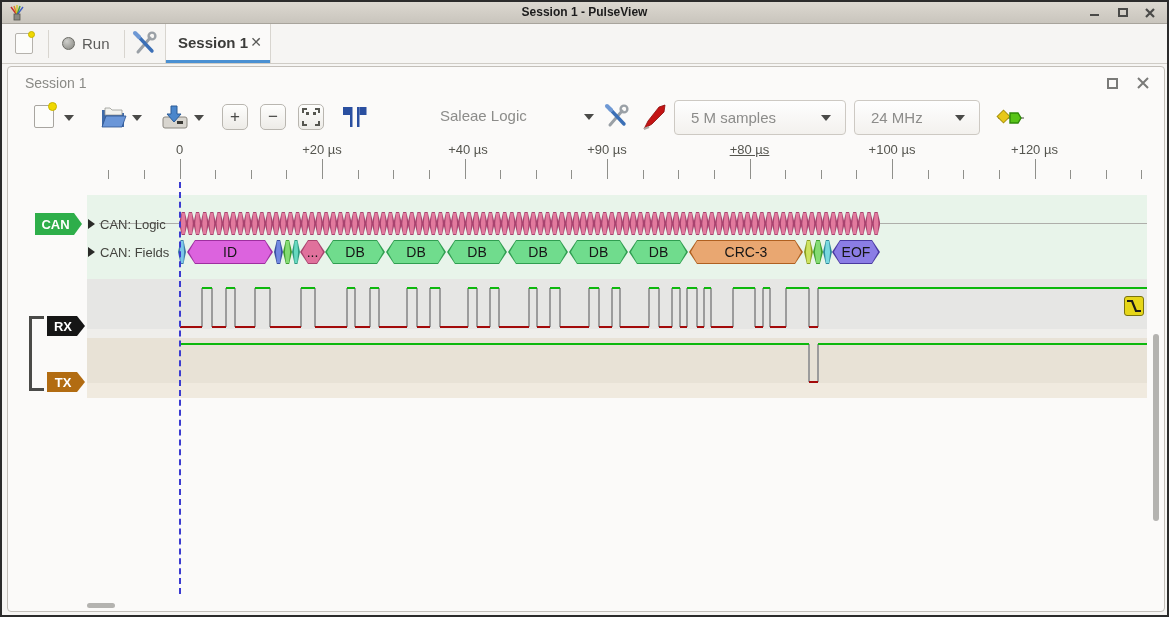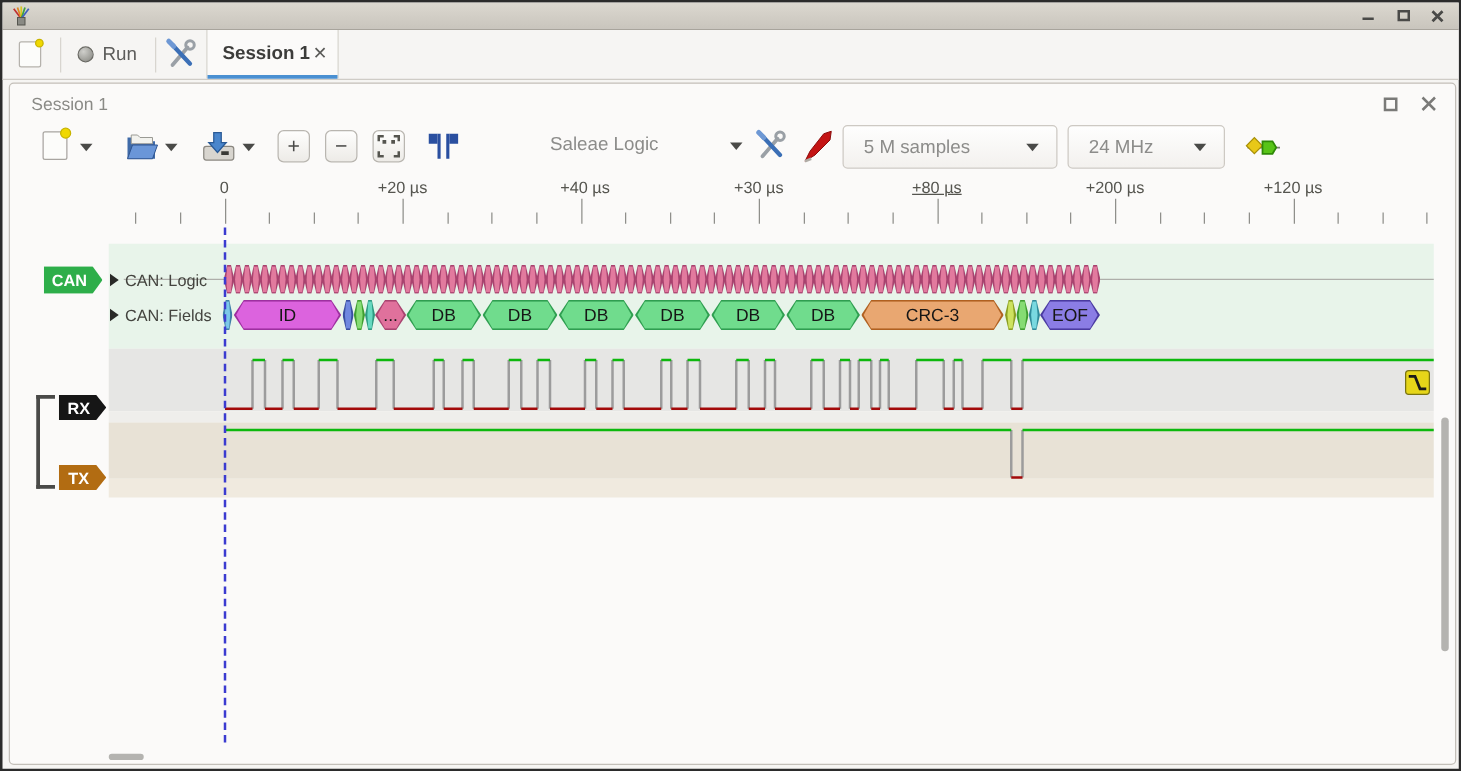--- a/index.html
+++ b/index.html
@@ -67,20 +67,21 @@
 
   <div class="titlebar">
     <svg class="abs" style="left:7px;top:3px" width="16" height="16" viewBox="0 0 16 16">
       <line x1="8" y1="10" x2="2" y2="2" stroke="#c03030" stroke-width="1.4"></line>
       <line x1="8" y1="10" x2="5" y2="1" stroke="#e08820" stroke-width="1.4"></line>
       <line x1="8" y1="10" x2="8" y2="0" stroke="#d8c820" stroke-width="1.4"></line>
       <line x1="8" y1="10" x2="11" y2="1" stroke="#40a040" stroke-width="1.4"></line>
       <line x1="8" y1="10" x2="14" y2="2" stroke="#4060c0" stroke-width="1.4"></line>
       <rect x="5" y="9" width="6" height="6" fill="#8a8a84" stroke="#55554f" stroke-width="0.8"></rect>
     </svg>
+    <div class="title-text">Session 1 - PulseView</div>
     <div class="winctl abs" style="right:62px;">
       <div class="abs" style="left:5px;top:12px;width:9px;height:2px;background:#4a4a48"></div>
     </div>
     <div class="winctl abs" style="right:34px;">
       <div class="abs" style="left:5px;top:6px;width:10px;height:9px;border:2px solid #4a4a48"></div>
     </div>
     <div class="winctl abs" style="right:6px;">
       <svg width="20" height="22">
           <path d="M5 7 L13 15 M13 7 L5 15" stroke="#4a4a48" stroke-width="2.2"></path>
         </svg>
@@ -232,23 +233,23 @@
       <div class="tick" style="left: 925.625px; top: 168px; height: 9px;"></div>
       <div class="tick" style="left: 961.25px; top: 168px; height: 9px;"></div>
       <div class="tick" style="left: 996.875px; top: 168px; height: 9px;"></div>
       <div class="tick" style="left: 1032.5px; top: 157px; height: 20px;"></div>
       <div class="tick" style="left: 1068.12px; top: 168px; height: 9px;"></div>
       <div class="tick" style="left: 1103.75px; top: 168px; height: 9px;"></div>
       <div class="tick" style="left: 1139.38px; top: 168px; height: 9px;"></div>
       <div class="ruler-label" style="left: 177.5px; top: 140px;">0</div>
       <div class="ruler-label" style="left: 320px; top: 140px;">+20 µs</div>
       <div class="ruler-label" style="left: 466px; top: 140px;">+40 µs</div>
-      <div class="ruler-label" style="left: 605px; top: 140px;">+30 µs</div>
+      <div class="ruler-label" style="left: 605px; top: 140px;">+90 µs</div>
       <div class="ruler-label" style="left: 747.5px; top: 140px; text-decoration: underline;">+80 µs</div>
-      <div class="ruler-label" style="left: 890px; top: 140px;">+200 µs</div>
+      <div class="ruler-label" style="left: 890px; top: 140px;">+100 µs</div>
       <div class="ruler-label" style="left: 1032.5px; top: 140px;">+120 µs</div>
     </div>
   <div id="band-layer">
       <div class="band" style="left: 85px; width: 1060px; top: 193px; height: 84px; background: rgb(232, 244, 234);"></div>
       <div class="band" style="left: 85px; width: 1060px; top: 277px; height: 50px; background: rgb(230, 230, 228);"></div>
       <div class="band" style="left: 85px; width: 1060px; top: 327px; height: 9px; background: rgb(239, 238, 235);"></div>
       <div class="band" style="left: 85px; width: 1060px; top: 336px; height: 45px; background: rgb(232, 226, 214);"></div>
       <div class="band" style="left: 85px; width: 1060px; top: 381px; height: 15px; background: rgb(240, 234, 223);"></div>
     </div>
 

